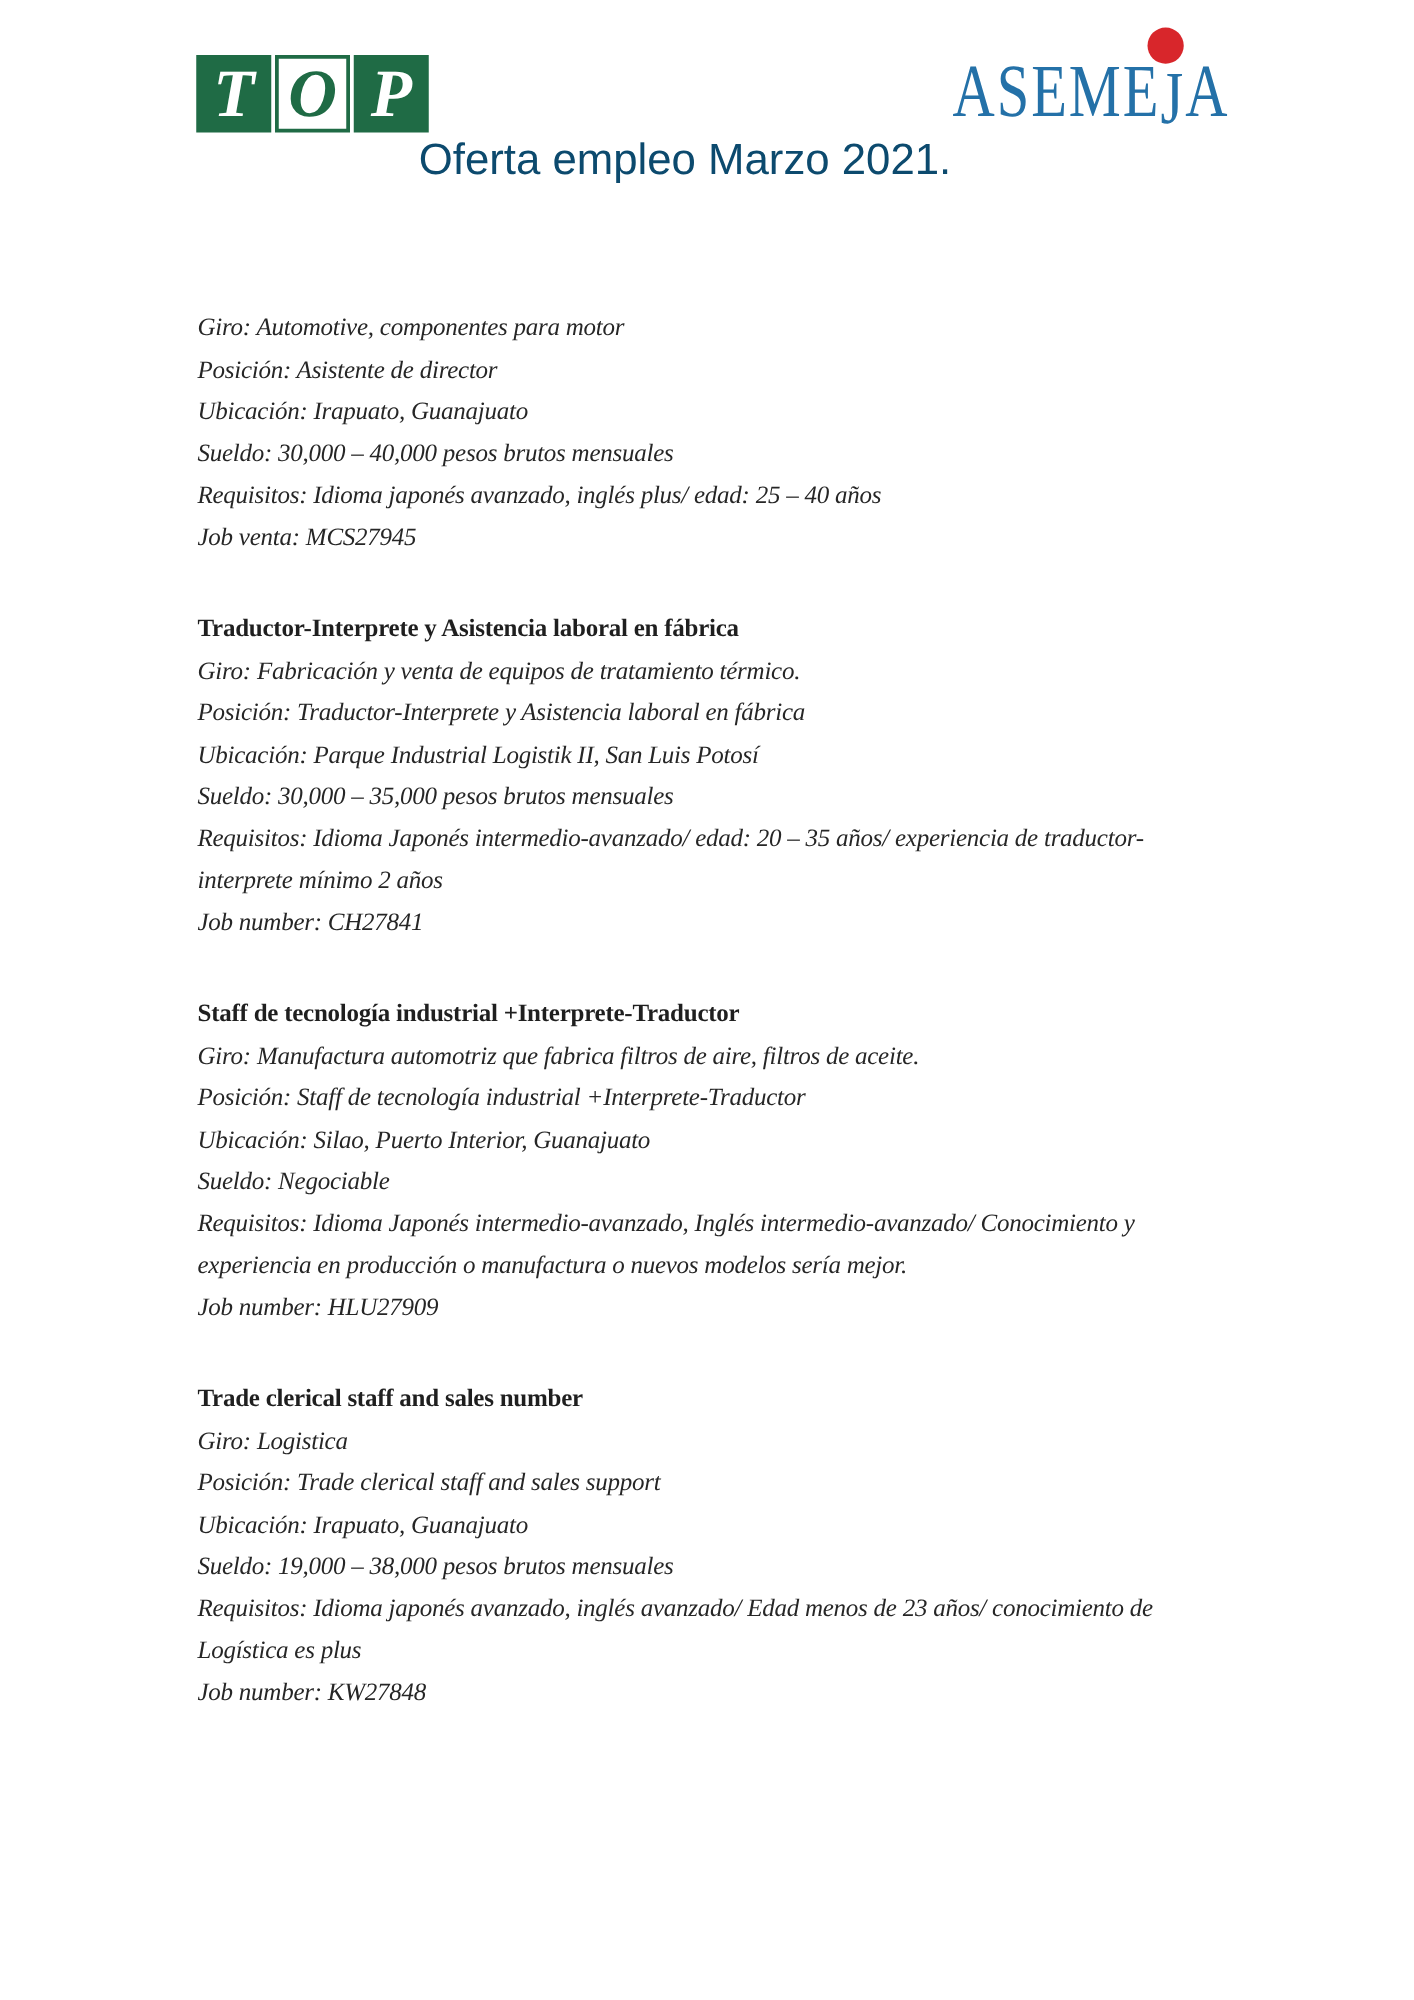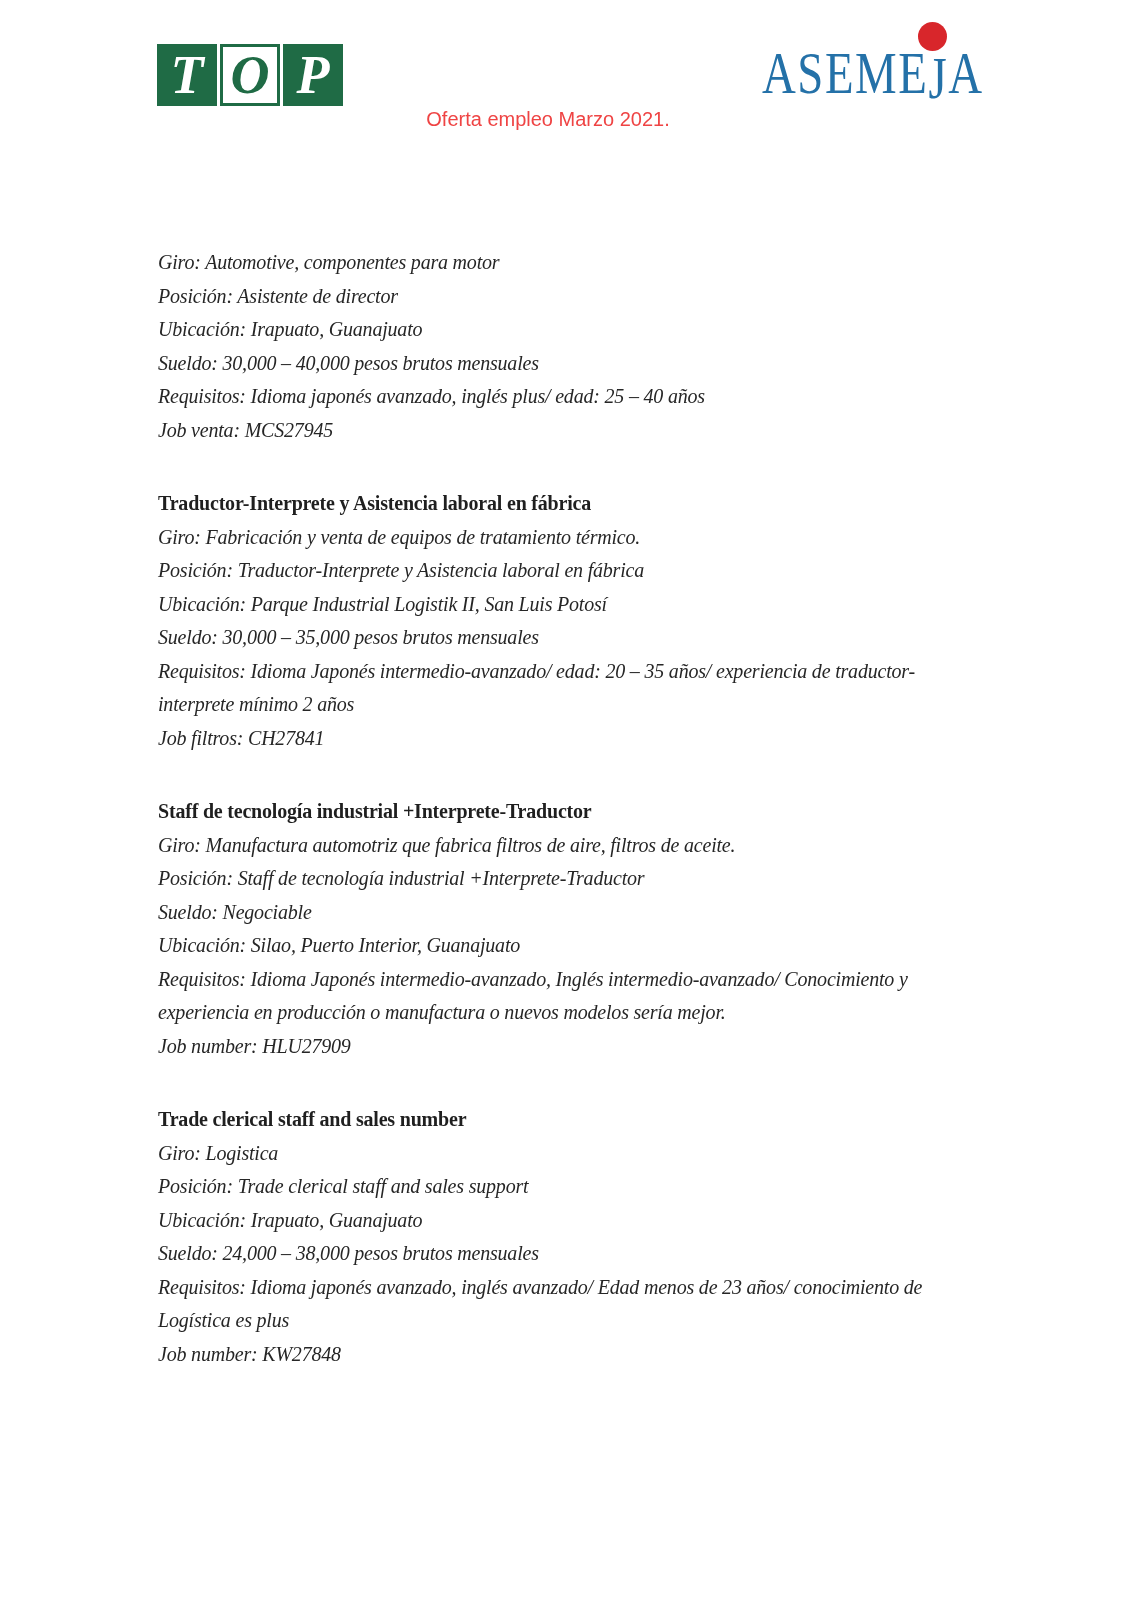--- a/index.html
+++ b/index.html
@@ -78,23 +78,23 @@
   }
 
   
   .doc-title {
     position: absolute;
     left: 158px;
     top: 108px;
     width: 780px;
     text-align: center;
     font-family: "Liberation Sans", sans-serif;
-    font-size: 20px;
+    font-size: 35px;
     font-weight: normal;
-    color: #ef4444;
+    color: #0c4a6e;
     margin: 0;
   }
 
   
   .content {
     position: absolute;
     left: 158px;
     top: 246px;
     width: 790px;
   }
@@ -145,37 +145,37 @@
       <p>Job venta: MCS27945</p>
     </section>
 
     <section class="job">
       <h2>Traductor-Interprete y Asistencia laboral en fábrica</h2>
       <p>Giro: Fabricación y venta de equipos de tratamiento térmico.</p>
       <p>Posición: Traductor-Interprete y Asistencia laboral en fábrica</p>
       <p>Ubicación: Parque Industrial Logistik II, San Luis Potosí</p>
       <p>Sueldo: 30,000 – 35,000 pesos brutos mensuales</p>
       <p>Requisitos: Idioma Japonés intermedio-avanzado/ edad: 20 – 35 años/ experiencia de traductor-interprete mínimo 2 años</p>
-      <p>Job filtros: CH27841</p>
+      <p>Job number: CH27841</p>
     </section>
 
     <section class="job">
       <h2>Staff de tecnología industrial +Interprete-Traductor</h2>
       <p>Giro: Manufactura automotriz que fabrica filtros de aire, filtros de aceite.</p>
       <p>Posición: Staff de tecnología industrial +Interprete-Traductor</p>
+      <p>Ubicación: Silao, Puerto Interior, Guanajuato</p>
       <p>Sueldo: Negociable</p>
-      <p>Ubicación: Silao, Puerto Interior, Guanajuato</p>
       <p>Requisitos: Idioma Japonés intermedio-avanzado, Inglés intermedio-avanzado/ Conocimiento y experiencia en producción o manufactura o nuevos modelos sería mejor.</p>
       <p>Job number: HLU27909</p>
     </section>
 
     <section class="job">
       <h2>Trade clerical staff and sales number</h2>
       <p>Giro: Logistica</p>
       <p>Posición: Trade clerical staff and sales support</p>
       <p>Ubicación: Irapuato, Guanajuato</p>
-      <p>Sueldo: 24,000 – 38,000 pesos brutos mensuales</p>
+      <p>Sueldo: 19,000 – 38,000 pesos brutos mensuales</p>
       <p>Requisitos: Idioma japonés avanzado, inglés avanzado/ Edad menos de 23 años/ conocimiento de Logística es plus</p>
       <p>Job number: KW27848</p>
     </section>
 
   </main>
 </div>
 
 </body></html>

